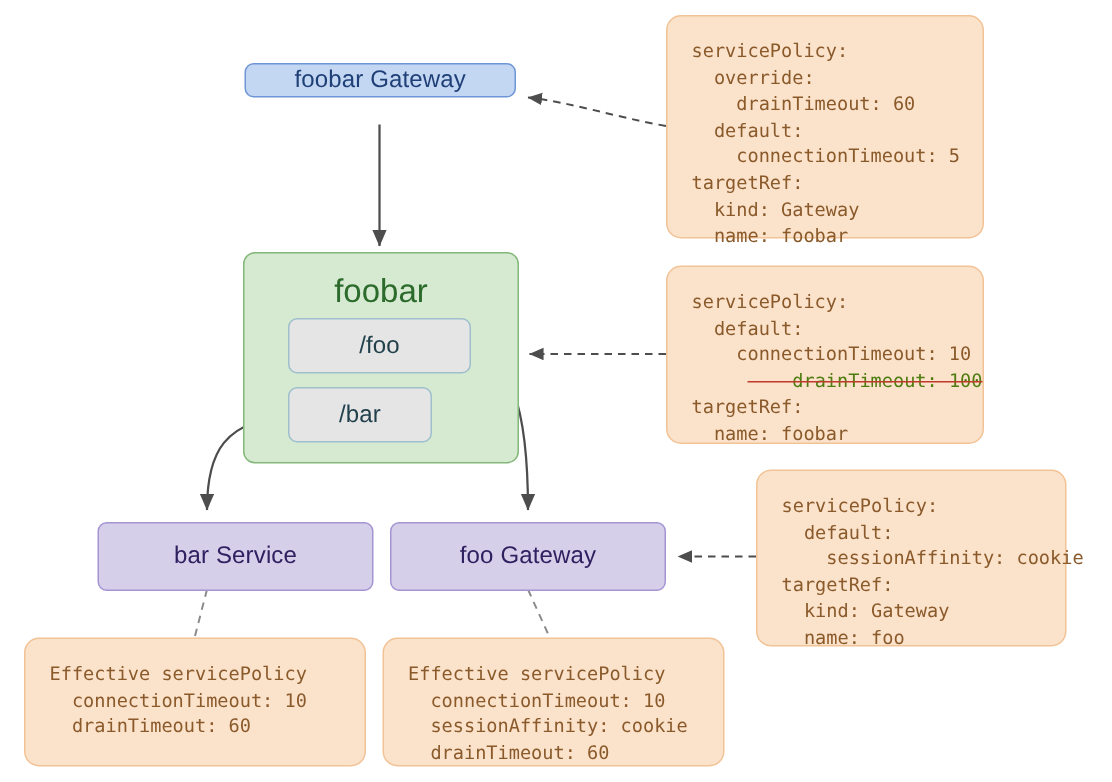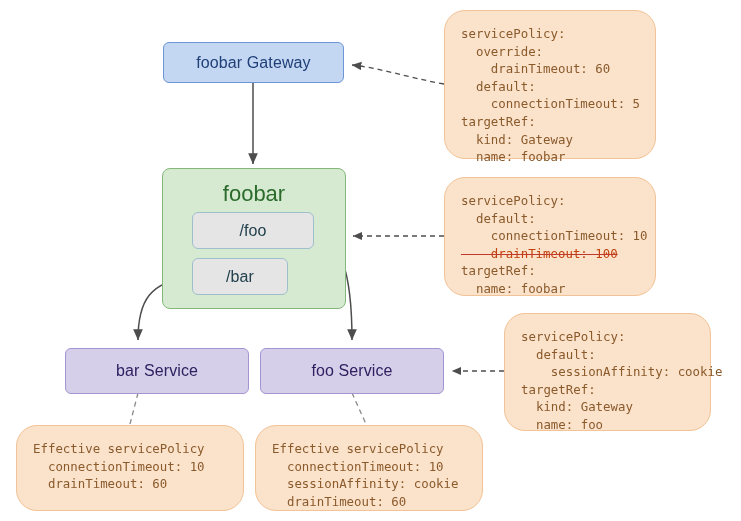--- a/index.html
+++ b/index.html
@@ -53,34 +53,35 @@
     background:#d6cfea;
     border:1.3px solid #a494d2;
     color:#2f2060;
   }
 
   .annot{
     position:absolute;
     box-sizing:border-box;
     background:#fbe2cb;
     border:1.3px solid #f2c396;
-    border-radius:21px;
+    border-radius:10px;
     color:#8a5a2b;
     font-family:"DejaVu Sans Mono","Liberation Mono",monospace;
     font-size:12.4px;
     line-height:17.6px;
     white-space:pre;
     padding:14px 0 0 16px;
   }
   .annot .line{display:block;}
   .annot .strike{
-    color:#c2410c;
+    color:#4d7c0f;
     text-decoration:line-through;
     text-decoration-color:#c0392b;
     text-decoration-thickness:1.3px;
+    text-align:right;
   }
 </style>
 </head>
 <body>
 
 <div id="canvas">
 
   <svg class="edges" viewBox="0 0 741 521">
     <defs>
       <marker id="arrow-solid" markerWidth="9" markerHeight="9" refX="7.2" refY="3.2" orient="auto">
@@ -117,42 +118,42 @@
 
     <g>
       <path d="M138,393 L130,424" fill="none" stroke="#8a8a8a" stroke-width="1.3" stroke-dasharray="5,4"></path>
     </g>
 
     <g>
       <path d="M352,393 L366,424" fill="none" stroke="#8a8a8a" stroke-width="1.3" stroke-dasharray="5,4"></path>
     </g>
   </svg>
 
-  <div class="node gateway" style="left:163px;top:42px;width:181px;height:41px;">
+  <div class="node gateway" style="left:163px;top:42px;width:181px;height:23px;">
     <span>foobar Gateway</span>
   </div>
 
   <div class="httproute-group" style="left:162px;top:168px;width:184px;height:141px;">
     <div class="httproute-title">foobar HTTPRoute</div>
   </div>
 
   <div class="node route-rule" style="left:192px;top:212px;width:122px;height:37px;">
     <span>/foo</span>
   </div>
 
   <div class="node route-rule" style="left:192px;top:258px;width:96px;height:37px;">
     <span>/bar</span>
   </div>
 
   <div class="node service" style="left:46px;top:348px;width:184px;height:46px;margin-left:19px;">
     <span>bar Service</span>
   </div>
 
   <div class="node service" style="left:260px;top:348px;width:184px;height:46px;">
-    <span>foo Service</span>
+    <span>foo Gateway</span>
   </div>
 
   <div class="annot" style="left:444px;top:10px;width:212px;height:149px;"><span class="line">servicePolicy:</span><span class="line">  override:</span><span class="line">    drainTimeout: 60</span><span class="line">  default:</span><span class="line">    connectionTimeout: 5</span><span class="line">targetRef:</span><span class="line">  kind: Gateway</span><span class="line">  name: foobar</span></div>
 
   <div class="annot" style="left:444px;top:177px;width:212px;height:119px;"><span class="line">servicePolicy:</span><span class="line">  default:</span><span class="line">    connectionTimeout: 10</span><span class="line strike">    drainTimeout: 100</span><span class="line">targetRef:</span><span class="line">  name: foobar</span></div>
 
   <div class="annot" style="left:504px;top:313px;width:207px;height:118px;"><span class="line">servicePolicy:</span><span class="line">  default:</span><span class="line">    sessionAffinity: cookie</span><span class="line">targetRef:</span><span class="line">  kind: Gateway</span><span class="line">  name: foo</span></div>
 
   <div class="annot" style="left:16px;top:425px;width:228px;height:86px;"><span class="line">Effective servicePolicy</span><span class="line">  connectionTimeout: 10</span><span class="line">  drainTimeout: 60</span></div>
 

